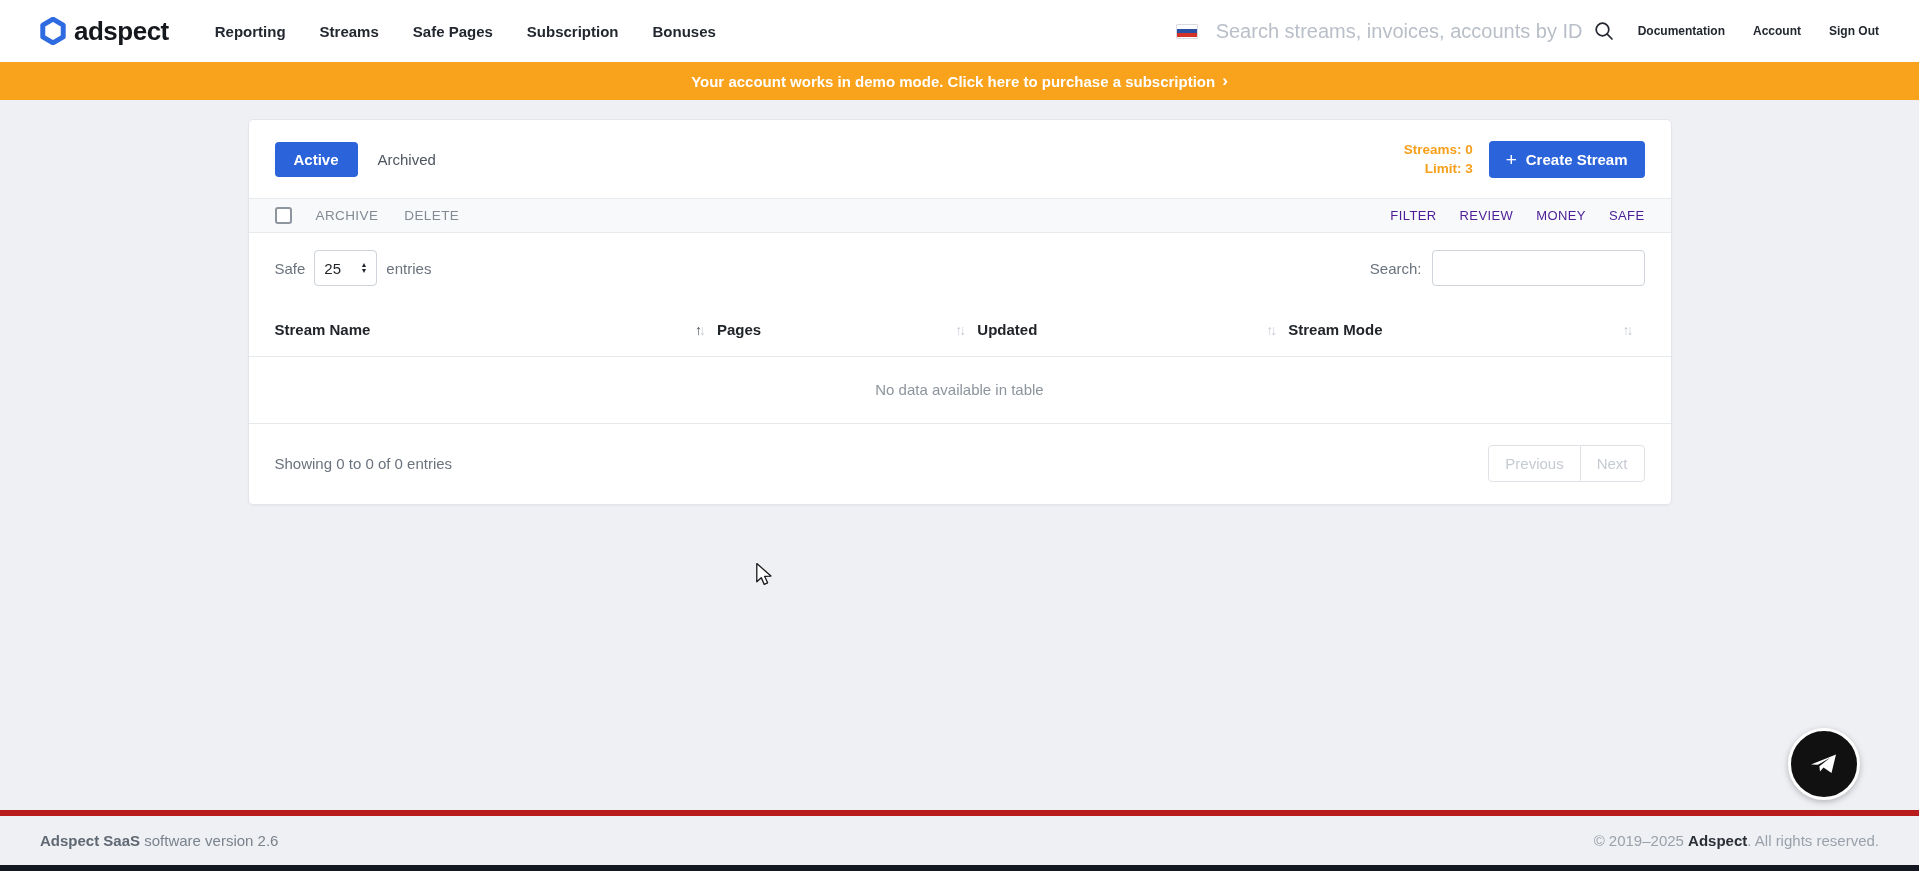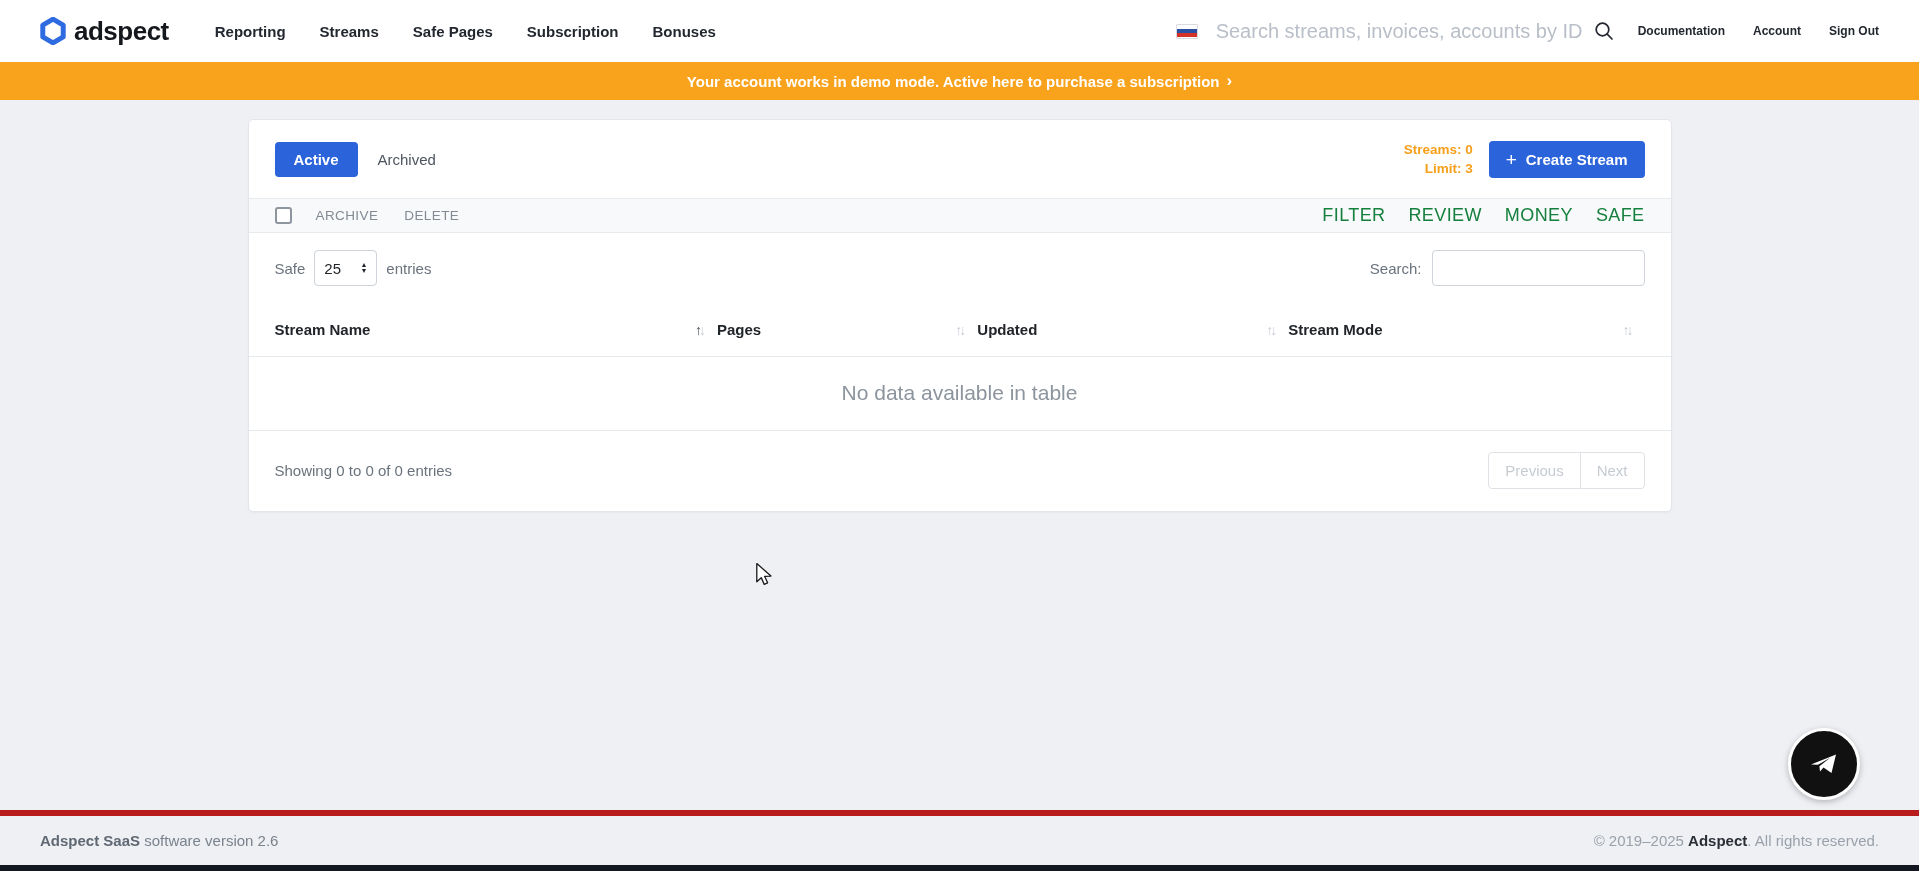--- a/index.html
+++ b/index.html
@@ -70,21 +70,21 @@
     display:flex; align-items:center; background:#f8f9fb;
     border-top:1px solid #e8ebee; border-bottom:1px solid #e8ebee;
     padding:8px 26px; height:35px;
   }
   .checkbox {
     width:17px; height:17px; border:2px solid #8d959f; border-radius:3px;
     background:#ffffff; margin-right:24px; cursor:pointer; flex:0 0 auto;
   }
   .bulk-label { font-size:13.5px; font-weight:500; color:#828a94; letter-spacing:0.4px; margin-right:26px; cursor:pointer; }
   .mode-filters { margin-left:auto; display:flex; gap:23px; }
-  .mode-filters .mode-label { font-size:18px; font-weight:500; color:#15803d; letter-spacing:0.4px; cursor:pointer; }
+  .mode-filters .mode-label { font-size:13px; font-weight:500; color:#4c1d95; letter-spacing:0.4px; cursor:pointer; }
 
   .controls { display:flex; align-items:center; padding:17px 26px; }
   .ctl-text { font-size:15px; color:#6a737d; }
   .length-select {
     display:flex; align-items:center; justify-content:space-between;
     border:1px solid #ced4da; border-radius:4px; background:#ffffff;
     width:63px; height:36px; padding:0 9px; margin:0 9px; cursor:pointer;
   }
   .length-select .val { font-size:15px; color:#212529; }
   .spin { display:flex; flex-direction:column; line-height:6px; }
@@ -102,21 +102,21 @@
   .th {
     display:flex; align-items:center; justify-content:space-between;
     padding:18px 14px 18px 0; font-size:15px; font-weight:700; color:#212529; cursor:pointer;
   }
   .th.c1 { width:32.3%; } .th.c2 { width:19%; } .th.c3 { width:22.7%;gap:16px; } .th.c4 { width:26%; }
   .sort { display:inline-flex; letter-spacing:-3px; margin-left:8px; }
   .sort span { font-size:14px; color:#c8cdd3; }
   .sort span.on { color:#495057; }
 
   .empty-row {
-    text-align:center; font-size:21px; color:#8c949d;
+    text-align:center; font-size:15px; color:#8c949d;
     padding:24px 0 25px 0; border-bottom:1px solid #e6e9ec;
   }
 
   .card-bottom { display:flex; align-items:center; padding:21px 26px 22px 26px; }
   .info-text { font-size:15px; color:#6a737d; }
   .pager { margin-left:auto; display:flex; }
   .page-btn {
     height:37px; padding:0 16px; background:#ffffff;
     border:1px solid #dee2e6; color:#c6cbd1; font-size:15px;
     font-family:"Liberation Sans", sans-serif; cursor:default;
@@ -181,21 +181,21 @@
     </span>
     <div class="hdr-links">
       <span class="hdr-link">Documentation</span>
       <span class="hdr-link">Account</span>
       <span class="hdr-link">Sign Out</span>
     </div>
   </div>
 </div>
 
 <div class="banner">
-  <span>Your account works in demo mode. Active here to purchase a subscription</span>
+  <span>Your account works in demo mode. Click here to purchase a subscription</span>
   <span class="chev">›</span>
 </div>
 
 <div class="main">
   <div class="card">
 
     <div class="card-top">
       <span class="tab active">Active</span>
       <span class="tab plain">Archived</span>
       <div class="quota">

